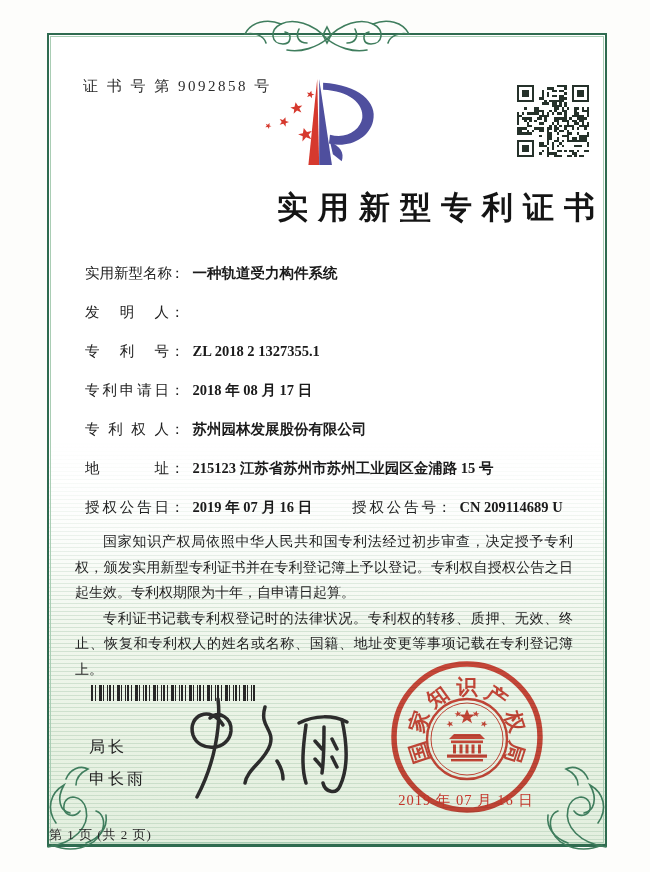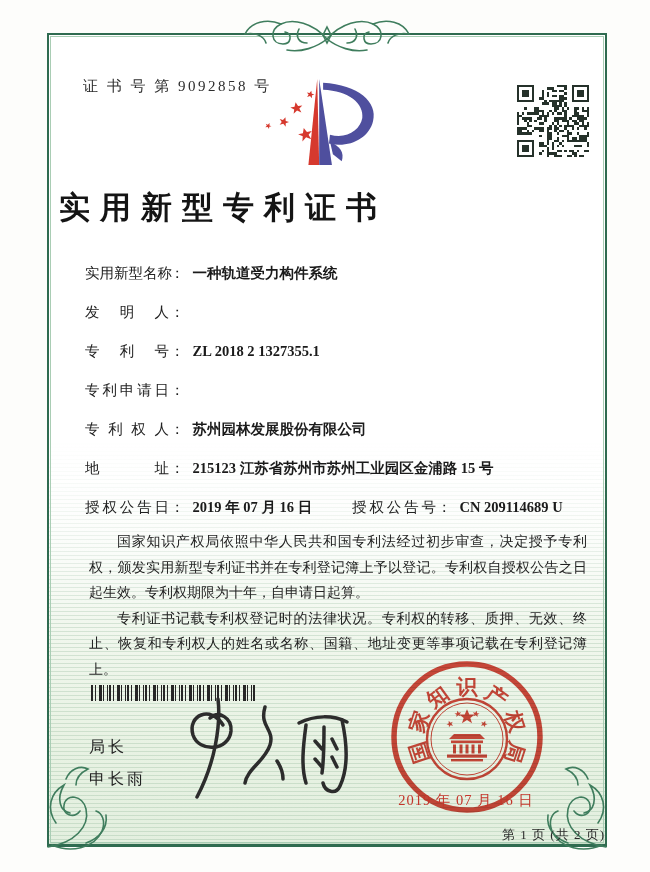--- a/index.html
+++ b/index.html
@@ -15,46 +15,46 @@
   .bg-tint{position:absolute;inset:0;
     background:linear-gradient(180deg,#ffffff 0%,#ffffff 52%,#f3f8f0 70%,#e8f2e3 88%,#e3efdf 100%);}
   .bg-waves{position:absolute;left:0;right:0;top:50%;bottom:0;
     background-image:
       linear-gradient(180deg,rgba(255,255,255,1) 0%,rgba(255,255,255,0) 45%),
       repeating-linear-gradient(0deg,rgba(104,156,118,.22) 0 1px,transparent 1px 4px);}
   .content{position:absolute;inset:0;}
   .cert-no{position:absolute;left:34px;top:42px;font-size:15px;letter-spacing:2.5px;color:#2d2d2d;}
   .logo{position:absolute;left:204px;top:38px;width:150px;height:98px;}
   .qr{position:absolute;left:468px;top:50px;width:72px;height:72px;}
-  .title{position:absolute;left:0;right:0;top:152px;text-align:left;
+  .title{position:absolute;left:0;right:0;top:152px;text-align:right;
     font-size:31px;font-weight:700;letter-spacing:10px;text-indent:10px;color:#141414;}
   .fields{position:absolute;left:36px;top:228px;right:16px;}
   .row{display:flex;margin-bottom:18px;line-height:21px;font-size:14.5px;white-space:nowrap;}
   .flabel{display:inline-block;width:84px;text-align:justify;text-align-last:justify;color:#222;}
   .colon{margin:0 8px 0 1px;}
   .fvalue{color:#1b1b1b;font-weight:bold;}
   .pair1{display:flex;width:267px;}
   .pair2{display:flex;}
-  .paras{position:absolute;left:40px;top:494px;width:498px;font-size:14px;line-height:25.5px;
+  .paras{position:absolute;left:26px;top:494px;width:498px;font-size:14px;line-height:25.5px;
     text-align:justify;color:#232323;}
   .paras p{margin:0;text-indent:2em;}
   .barcode{position:absolute;left:42px;top:650px;width:166px;height:16px;
     background-image:repeating-linear-gradient(90deg,
       #262626 0 2px,transparent 2px 4px,#262626 4px 5px,transparent 5px 8px,
       #262626 8px 11px,transparent 11px 12px,#262626 12px 13px,transparent 13px 16px,
       #262626 16px 17px,transparent 17px 18px);}
   .signer-title{position:absolute;left:40px;top:702px;font-size:16px;letter-spacing:3px;color:#222;}
   .signer-name{position:absolute;left:40px;top:734px;font-size:16px;letter-spacing:3px;color:#222;}
   .signature{position:absolute;left:130px;top:658px;width:190px;height:110px;}
   .signature path{stroke:#2c2c2c;stroke-width:3.5;fill:none;stroke-linecap:round;}
   .seal{position:absolute;left:338px;top:622px;width:160px;height:160px;mix-blend-mode:multiply;opacity:.93;}
   .seal-ch{font-size:21px;fill:#d23b2e;font-weight:bold;font-family:"Liberation Serif",serif;}
   .seal-date{position:absolute;left:331px;top:756px;width:172px;text-align:center;
     color:#c4352b;font-size:14.5px;letter-spacing:1px;}
-  .footer{position:absolute;left:0;right:0;top:791px;text-align:right;font-size:13px;
+  .footer{position:absolute;left:0;right:0;top:791px;text-align:left;font-size:13px;
     letter-spacing:1px;color:#2a2a2a;}
   .ornament-top{position:absolute;left:50%;top:-22px;transform:translateX(-50%);width:180px;height:44px;}
   .ornament-top path{stroke:#3f7d5d;stroke-width:1.6;fill:none;stroke-linecap:round;}
   .corner{position:absolute;width:82px;height:100px;}
   .corner path{stroke:#3f7d5d;stroke-width:1.6;fill:none;stroke-linecap:round;}
   .corner-left{left:-9px;bottom:-11px;}
   .corner-right{right:-9px;bottom:-11px;transform:scaleX(-1);}
   .qr-dark{fill:#25312a;}
 </style>
 </head>
@@ -419,20 +419,21 @@
           <span class="colon">：</span>
       </div>
       <div class="row">
         <span class="flabel">专利号</span>
           <span class="colon">：</span>
         <span class="fvalue">ZL 2018 2 1327355.1</span>
       </div>
       <div class="row">
         <span class="flabel">专利申请日</span>
           <span class="colon">：</span>
+        <span class="fvalue">2018 年 08 月 17 日</span>
       </div>
       <div class="row">
         <span class="flabel">专利权人</span>
           <span class="colon">：</span>
         <span class="fvalue">苏州园林发展股份有限公司</span>
       </div>
       <div class="row">
         <span class="flabel">地址</span>
           <span class="colon">：</span>
         <span class="fvalue">215123 江苏省苏州市苏州工业园区金浦路 15 号</span>

